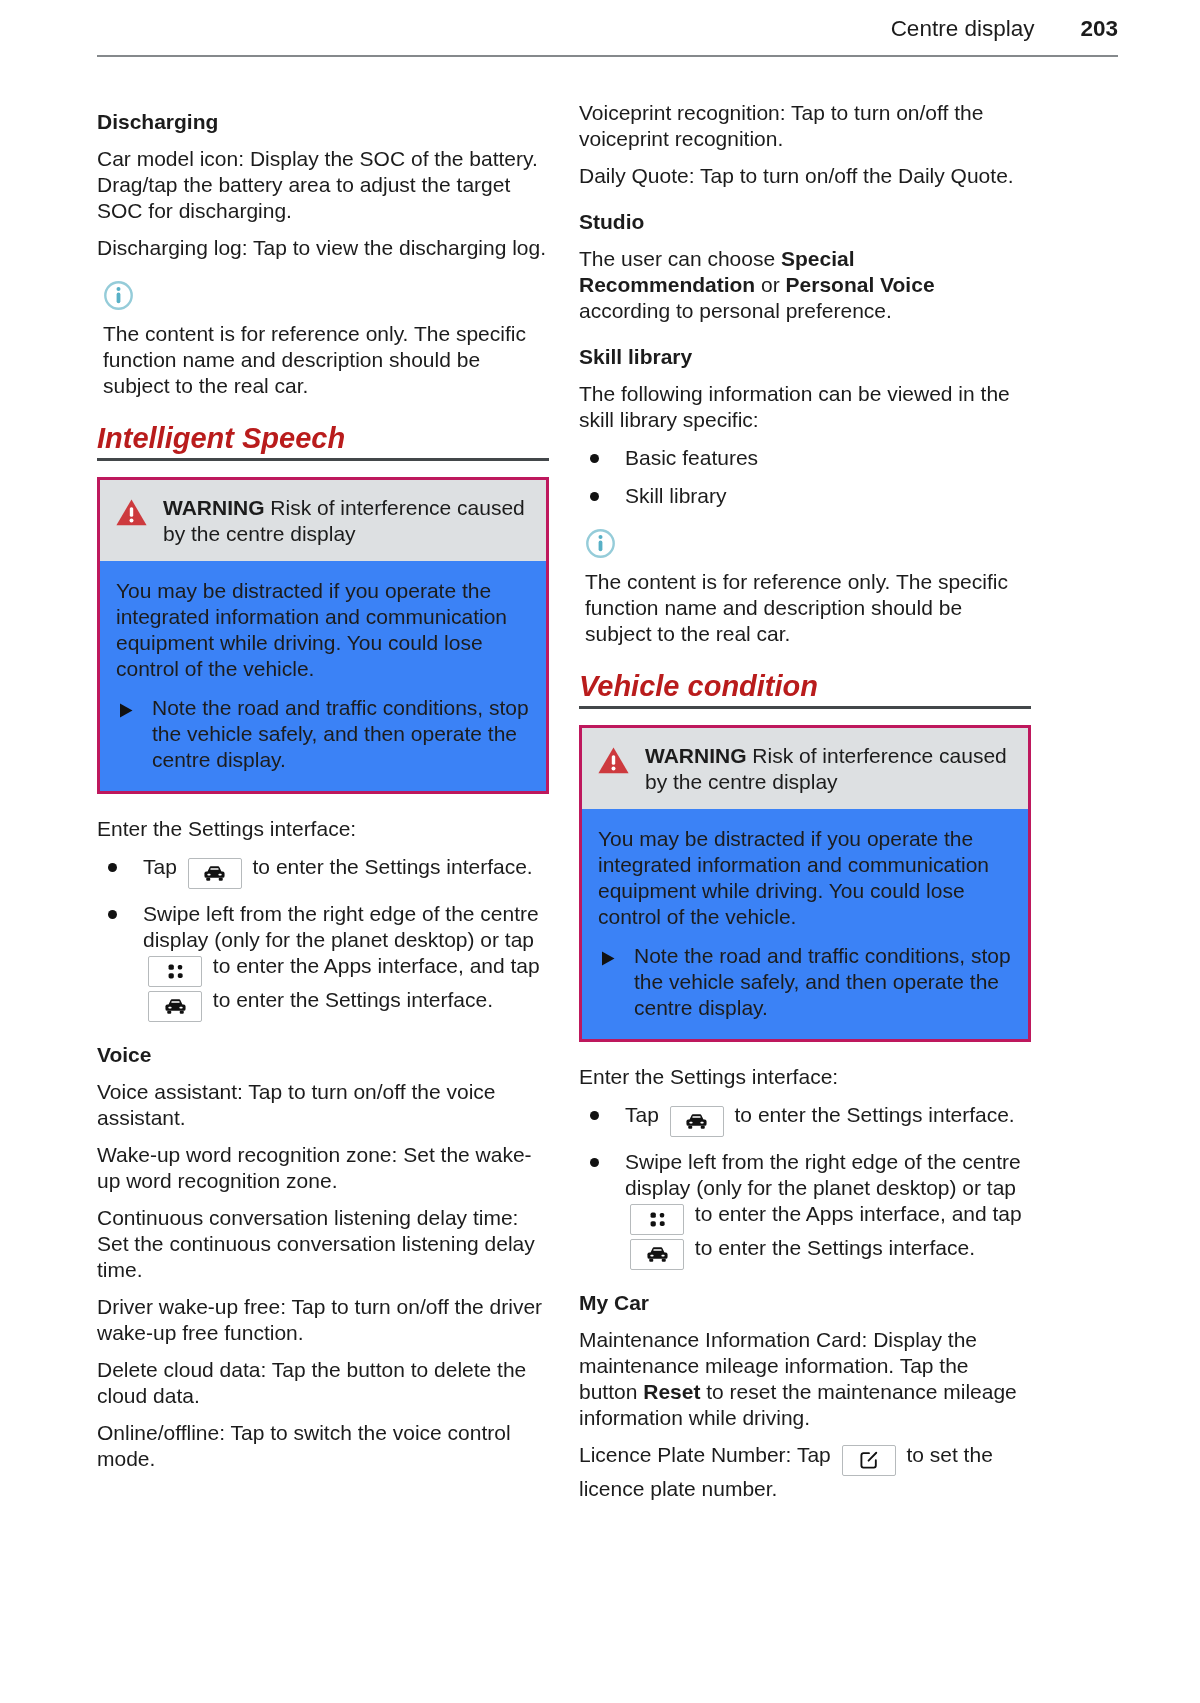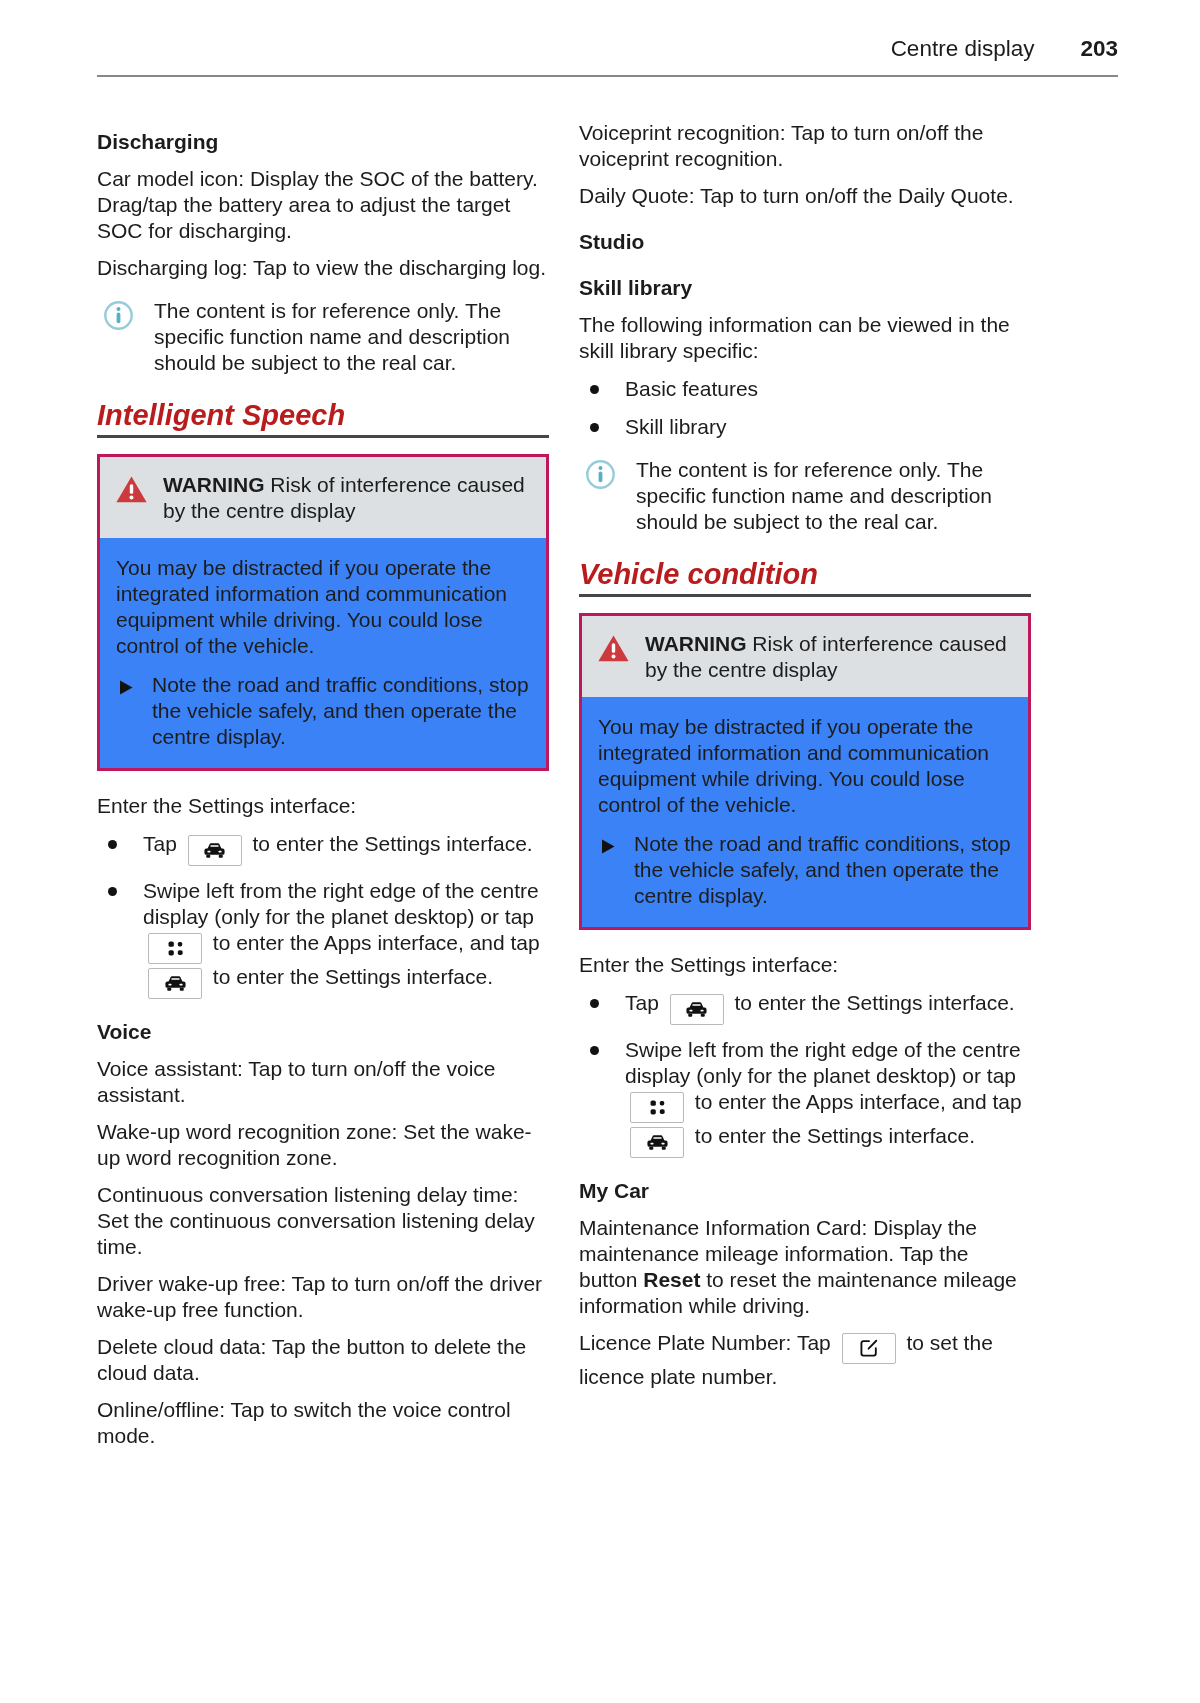--- a/index.html
+++ b/index.html
@@ -2,41 +2,41 @@
 <html><head>
 <meta charset="utf-8">
 <style>
   * { margin:0; padding:0; box-sizing:border-box; }
   html,body { background:#ffffff; }
   body {
     width:1200px; height:1703px; overflow:hidden;
     font-family:"Liberation Sans","DejaVu Sans",sans-serif;
     color:#1c1c1c; font-size:21px; line-height:26px;
   }
-  .page { padding:36px 82px 0 97px; }
+  .page { padding:16px 82px 0 97px; }
 
   
   .hdr { display:flex; justify-content:flex-end; align-items:baseline; gap:46px; font-size:22.5px; }
   .hdr .pnum { font-weight:bold; }
   .hdr-rule { border:none; border-top:2px solid #85898c; margin-top:13px; }
 
   
   .cols { display:flex; gap:30px; margin-top:32px; }
   .col { width:452px; flex:0 0 452px; }
 
   .h3 { font-weight:bold; margin:20px 0 3px; }
   .para { margin:11px 0; }
   .para strong { font-weight:bold; }
 
   
   .section-h { margin:26px 0 0; padding-bottom:7px; border-bottom:3.5px solid #43474a; }
   .section-title { font-weight:bold; font-size:29px; color:#b91c1c;font-style:italic; }
 
   
-  .info { display:flex; gap:20px; margin:17px 0 15px 6px; }
+  .info { display:flex; gap:4px; margin:17px 0 15px 6px;flex-direction:column; }
   .info .nicon { flex:0 0 31px; padding-top:2px; }
   .info-text { flex:1; }
 
   
   .warnbox { margin:16px 0 22px; border:3px solid #be185d; background:#3b82f6; }
   .warn-head { background:#dde0e2; padding:15px 16px 14px 15px; display:flex; gap:15px; }
   .warn-head .wicon { flex:0 0 33px; padding-top:3px; }
   .warn-body { padding:6px 16px 16px; }
   .step { display:flex; gap:16px; margin:13px 0 2px 2px; }
   .step .aicon { flex:0 0 18px; padding-top:4px; }
@@ -142,20 +142,21 @@
         <div class="para"><span>Wake-up word recognition zone: Set the wake-up word recognition zone.</span></div>
         <div class="para"><span>Continuous conversation listening delay time: Set the continuous conversation listening delay time.</span></div>
         <div class="para"><span>Driver wake-up free: Tap to turn on/off the driver wake-up free function.</span></div>
         <div class="para"><span>Delete cloud data: Tap the button to delete the cloud data.</span></div>
         <div class="para"><span>Online/offline: Tap to switch the voice control mode.</span></div>
       </div>
     <div class="col">
         <div class="para"><span>Voiceprint recognition: Tap to turn on/off the voiceprint recognition.</span></div>
         <div class="para"><span>Daily Quote: Tap to turn on/off the Daily Quote.</span></div>
         <div class="h3">Studio</div>
+        <div class="para"><span>The user can choose </span><strong>Special Recommendation</strong><span> or </span><strong>Personal Voice</strong><span> according to personal preference.</span></div>
         <div class="h3">Skill library</div>
         <div class="para"><span>The following information can be viewed in the skill library specific:</span></div>
         <div class="bullet-list">
           <div class="bullet">
             <span class="dot"></span>
             <div class="btext"><span>Basic features</span></div>
           </div>
           <div class="bullet">
             <span class="dot"></span>
             <div class="btext"><span>Skill library</span></div>

